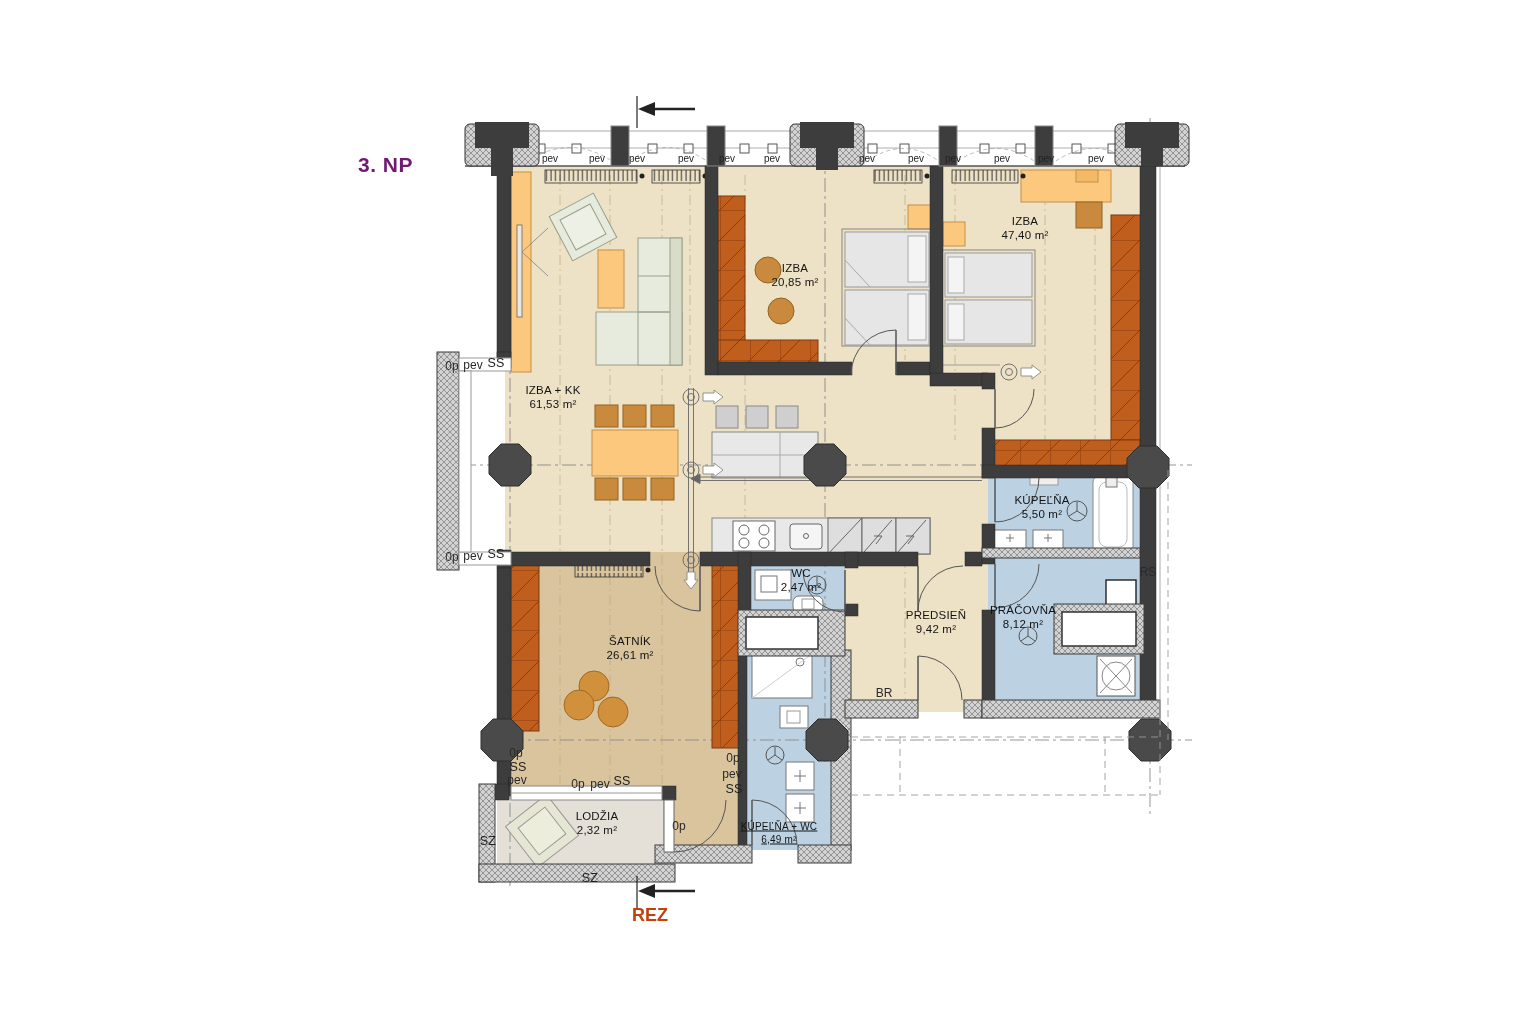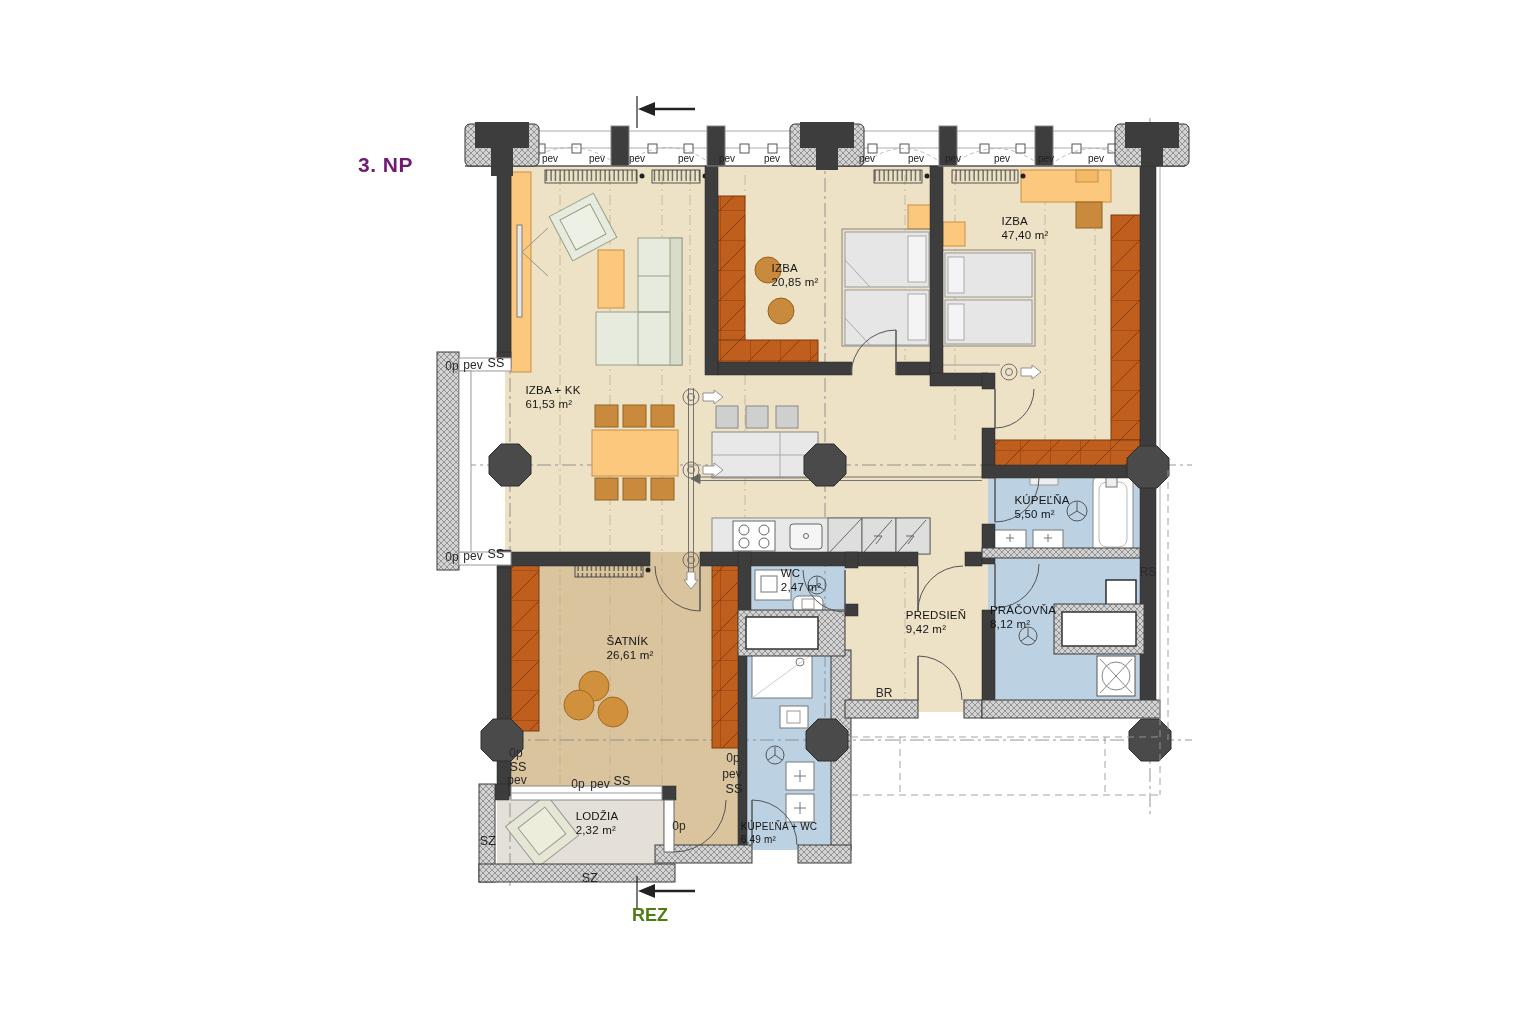--- a/index.html
+++ b/index.html
@@ -1,26 +1,26 @@
 <!DOCTYPE html>
 <html><head>
 <meta charset="utf-8">
 <style>
   html,body{margin:0;padding:0;background:#fff;}
   .canvas{position:relative;width:1536px;height:1024px;background:#ffffff;overflow:hidden;
           font-family:"Liberation Sans", sans-serif;}
   .canvas svg{position:absolute;left:0;top:0;}
   .lbl{position:absolute;transform:translate(-50%,-50%);font-size:10.5px;color:#1c1c1c;white-space:nowrap;}
-  .room-lbl{text-align:left;line-height:1.25;font-size:11.5px;color:#141414;letter-spacing:.2px;}
-  .room-sm{font-size:10px;}
+  .room-lbl{text-align:center;line-height:1.25;font-size:11.5px;color:#141414;letter-spacing:.2px;}
+  .room-sm{font-size:10px;text-decoration:underline;}
   .sm{font-size:12px;color:#2a2a2a;}
   .pev{font-size:10px;color:#222;}
   .ss{font-size:12.5px;color:#222;letter-spacing:.2px;}
   .title{font-size:21px;font-weight:bold;color:#701a75;transform:translate(0,-50%);letter-spacing:.5px;}
-  .rez{font-size:18px;font-weight:bold;color:#4d7c0f;}
+  .rez{font-size:18px;font-weight:bold;color:#c2410c;}
 </style>
 </head>
 <body>
 
 <div class="canvas">
 
 <svg width="1536" height="1024" viewBox="0 0 1536 1024">
   <defs>
     <pattern id="xh" width="6" height="6" patternUnits="userSpaceOnUse">
       <rect width="6" height="6" fill="#d3d3d3"></rect>

